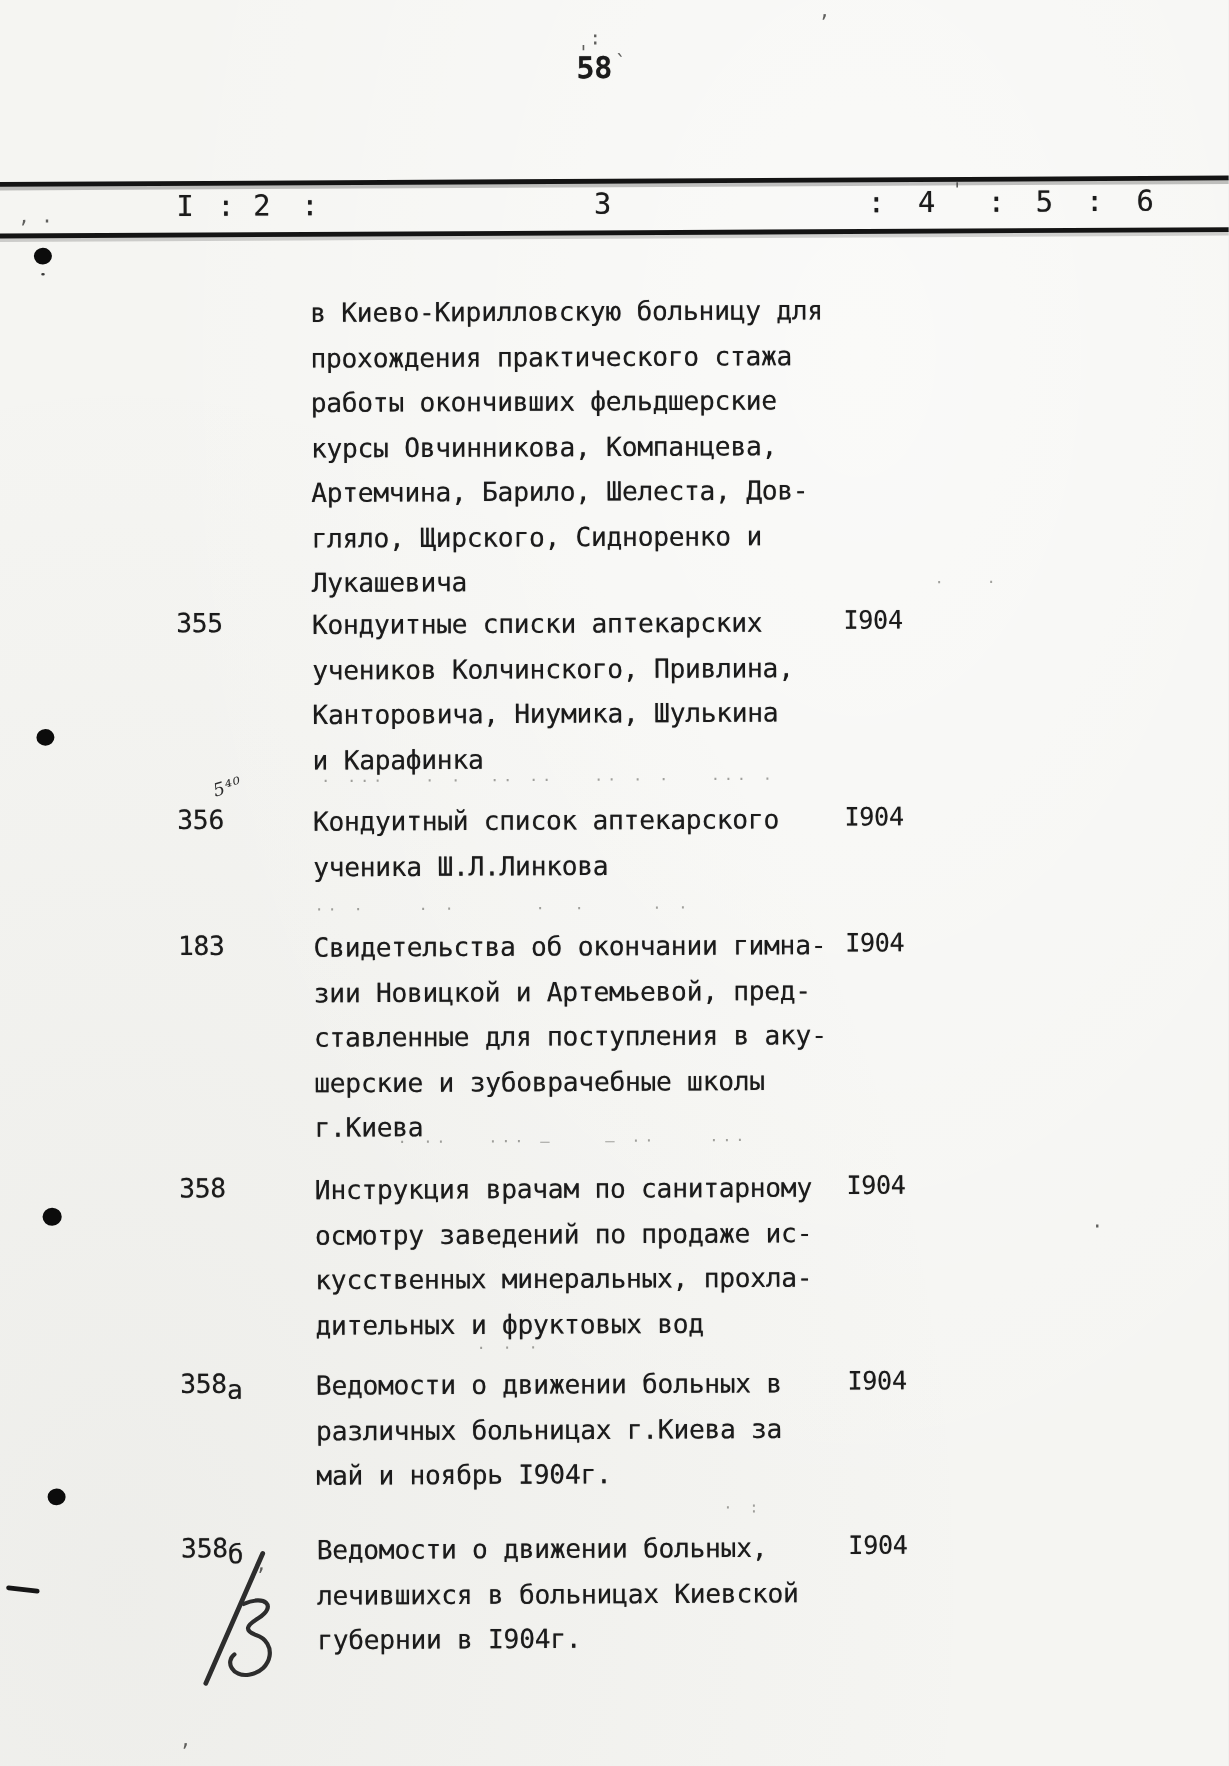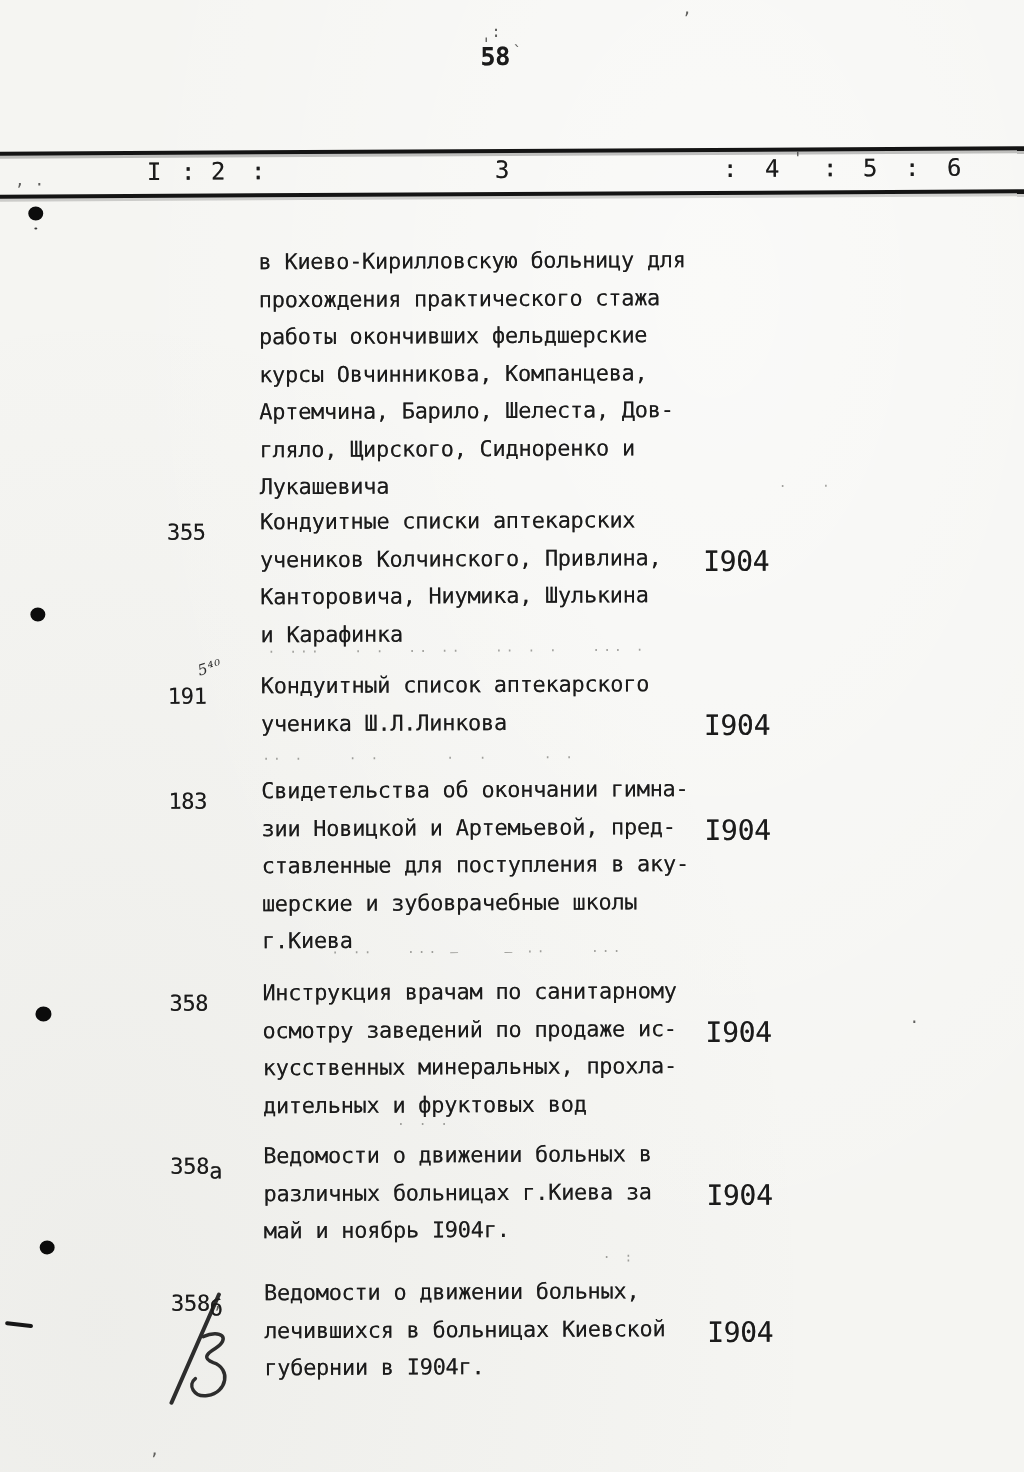--- a/index.html
+++ b/index.html
@@ -22,30 +22,30 @@
 
   .header-row{position:absolute;left:0;top:156px;width:1024px;height:32px;font-size:24px;}
   .header-row span{position:absolute;top:0;}
   .h-c0{left:150px}.h-s0{left:184px}.h-c1{left:214px}.h-s1{left:254px}
   .h-c2{left:498px}.h-s2{left:726px}.h-c3{left:768px}.h-s3{left:826px}
   .h-c4{left:866px}.h-s4{left:908px}.h-c5{left:950px}
 
   .entry{position:absolute;left:0;width:1024px;}
   .entry-0{top:246px}.entry-1{top:506px}.entry-2{top:670px}.entry-3{top:775px}
   .entry-4{top:977px}.entry-5{top:1140px}.entry-6{top:1277px}
-  .entry .num{position:absolute;left:148px;top:12px;font-size:22px;margin-left:20px;}
+  .entry .num{position:absolute;left:148px;top:0;font-size:22px;}
   .entry .num .num-suffix{position:relative;top:5px;}
   .entry .annotation{
     position:absolute;left:30px;top:-25px;
     font-family:"DejaVu Serif",serif;font-style:italic;font-size:15px;
     transform:rotate(-16deg);color:#2c2c2c;letter-spacing:1px;text-shadow:none;
   }
   .entry .desc{position:absolute;left:261px;top:0;width:450px;font-size:22px;}
   .entry .desc .line{height:37.5px;line-height:30px;white-space:pre;}
-  .entry .year{position:absolute;left:704px;top:0;font-size:28px;margin-top:40px;}
+  .entry .year{position:absolute;left:704px;top:0;font-size:21px;}
   .flourish{position:absolute;left:158px;top:12px;width:92px;height:118px;opacity:.92;}
 
   .margin-dot{position:absolute;background:#0c0c0c;border-radius:50%;}
   .md-0{left:31px;top:204px;width:15px;height:14px;box-shadow:0 15px 0 -6px rgba(10,10,10,.8);}
   .md-1{left:31px;top:605px;width:15px;height:14px;}
   .md-2{left:34px;top:1004px;width:16px;height:15px;}
   .md-3{left:37px;top:1238px;width:15px;height:14px;}
   .margin-dash{position:absolute;left:2px;top:1320px;width:28px;height:4px;background:#161616;transform:rotate(7deg);border-radius:2px;}
 
   .noise{position:absolute;color:#5a5a55;opacity:.55;font-size:13px;letter-spacing:3px;white-space:pre;}
@@ -100,21 +100,21 @@
             <div class="line">Кондуитные списки аптекарских</div>
             <div class="line">учеников Колчинского, Привлина,</div>
             <div class="line">Канторовича, Ниумика, Шулькина</div>
             <div class="line">и Карафинка</div>
           </div>
     <div class="year">I904</div>
 
   </div>
         <div class="entry typed entry-2">
     <div class="num">
-      <span class="annotation">5⁴⁰</span><span class="num-main">191</span><span class="num-suffix"></span>
+      <span class="annotation">5⁴⁰</span><span class="num-main">356</span><span class="num-suffix"></span>
     </div>
     <div class="desc">
             <div class="line">Кондуитный список аптекарского</div>
             <div class="line">ученика Ш.Л.Линкова</div>
           </div>
     <div class="year">I904</div>
 
   </div>
         <div class="entry typed entry-3">
     <div class="num">

